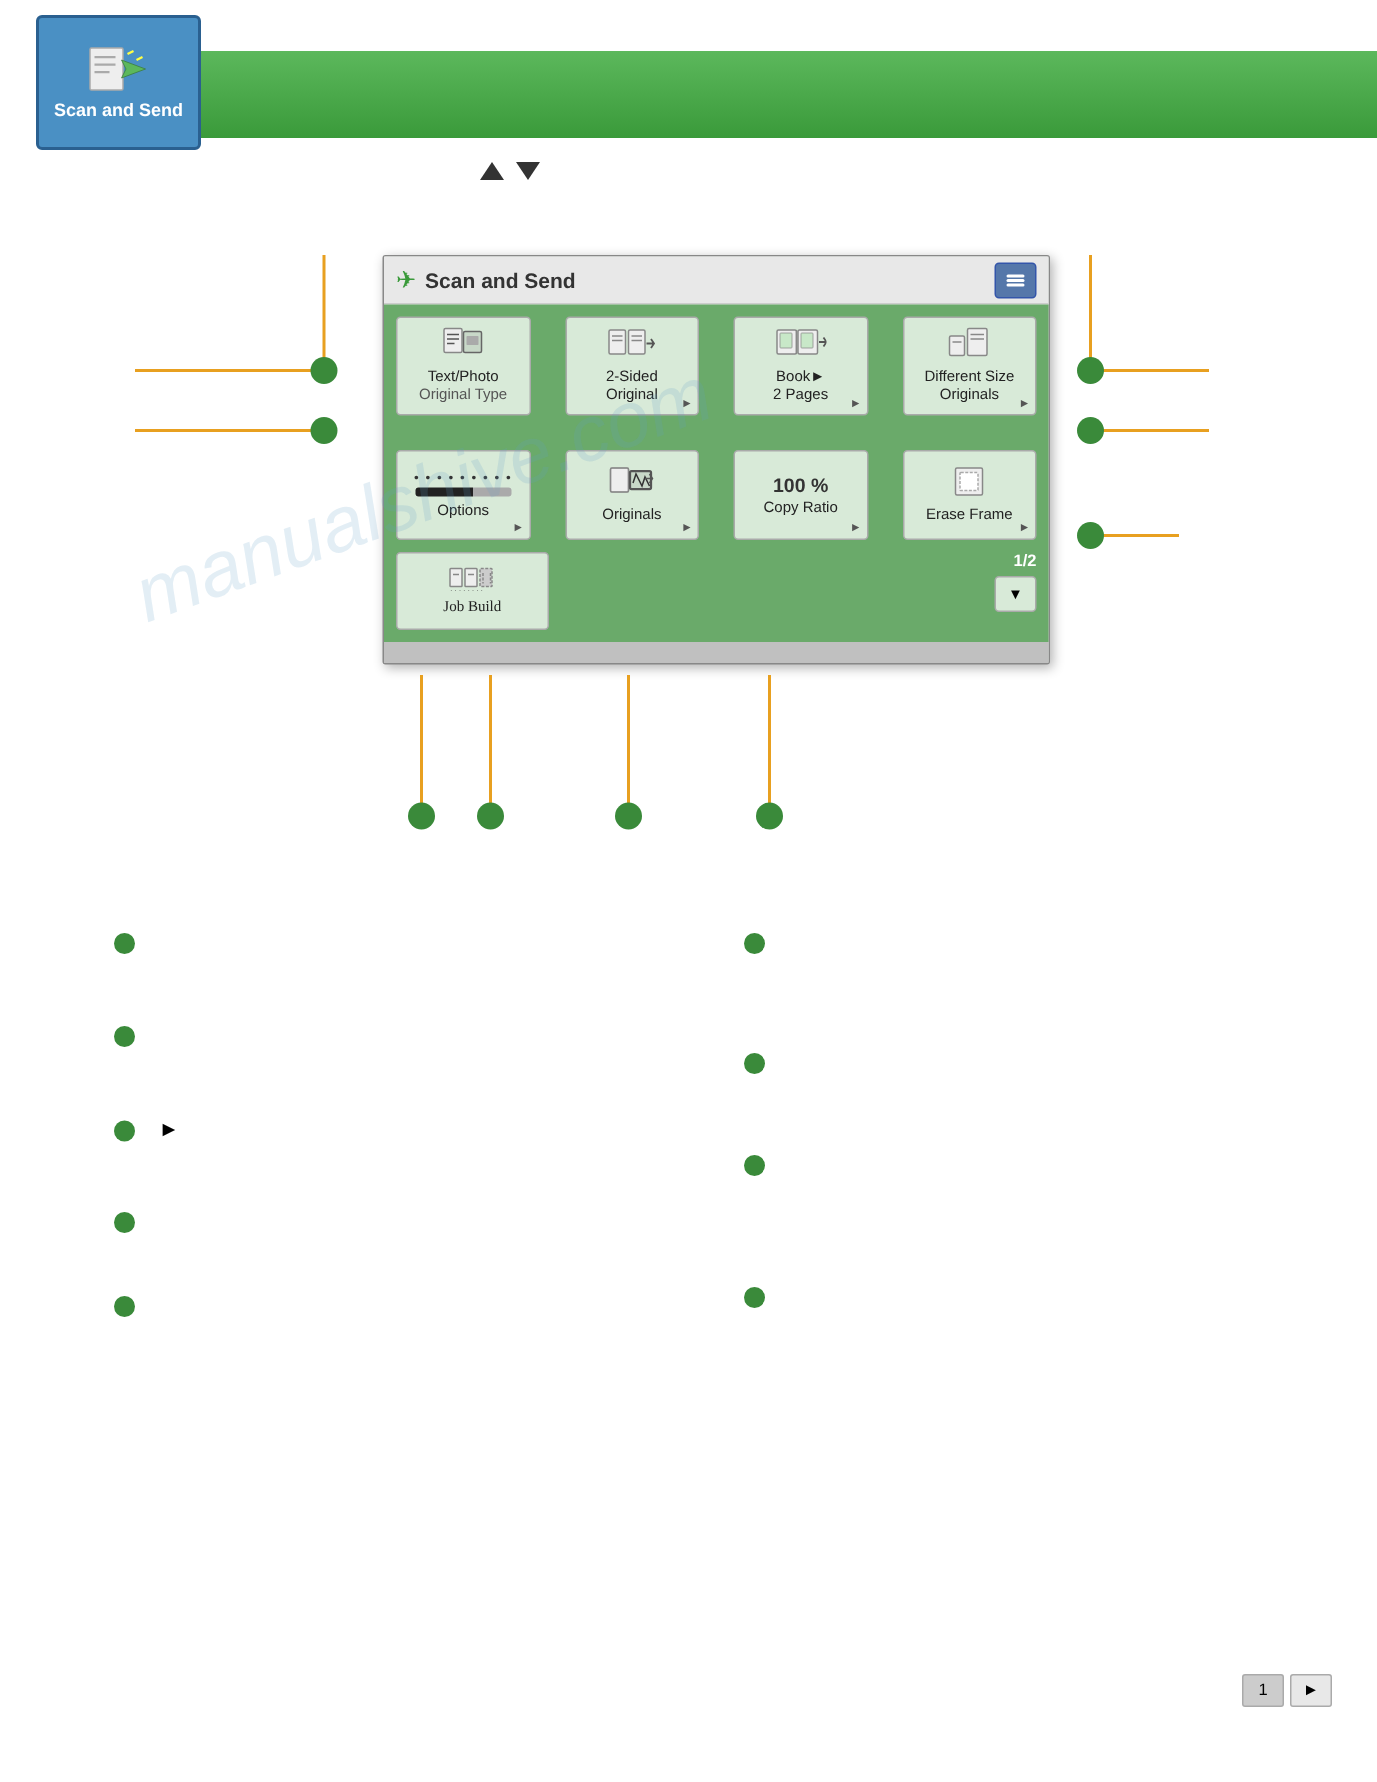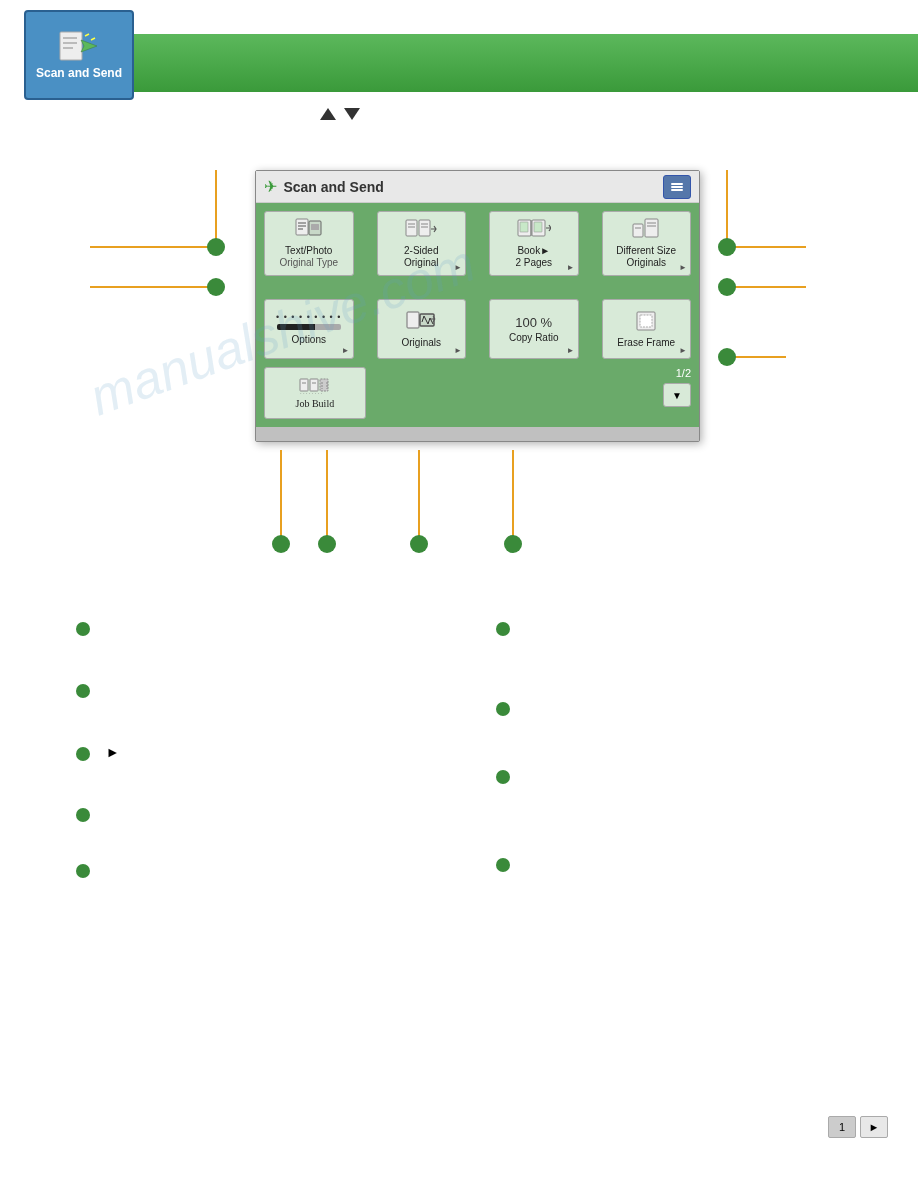--- a/index.html
+++ b/index.html
@@ -223,20 +223,21 @@
       color: #222;
       width: calc(25% - 5px);
       font-family: Liberation Serif, serif;
     }
     .page-indicator {
       margin-left: auto;
       display: flex;
       flex-direction: column;
       align-items: flex-end;
       gap: 4px;
+      font-weight: bold;
     }
     .page-num {
       font-size: 11px;
       color: #fff;
       text-align: right;
     }
     .scroll-down-btn {
       width: 28px;
       height: 24px;
       background: #d8ead8;
@@ -464,21 +465,21 @@
           <rect x="14" y="4" width="14" height="12" rx="1" fill="#c8d8c8" stroke="#555" stroke-width="1.5"></rect>
           <path d="M16,12 L18,6 L22,14 L24,8 L27,14" stroke="#333" stroke-width="1" fill="none"></path>
           <path d="M24,9 L29,9 M27,6 L29,9 L27,12" stroke="#555" stroke-width="1" fill="none"></path>
         </svg>
       </div>
       <div class="option-label">Originals</div>
       <span class="arrow-indicator">►</span>
     </div>
 
     <div class="option-btn">
-      <div style="font-size:13px; font-weight:normal; color:#333; margin-bottom:2px;">100 %</div>
+      <div style="font-size:13px; font-weight:bold; color:#333; margin-bottom:2px;">100 %</div>
       <div class="option-label">Copy Ratio</div>
       <span class="arrow-indicator">►</span>
     </div>
 
     <div class="option-btn">
       <div class="option-icon">
         <svg width="22" height="22" viewBox="0 0 22 22">
           <rect x="2" y="2" width="18" height="18" rx="1" fill="#eee" stroke="#888" stroke-width="1"></rect>
           <rect x="5" y="5" width="12" height="12" rx="0.5" fill="white" stroke="#aaa" stroke-width="1" stroke-dasharray="2,1"></rect>
         </svg>

